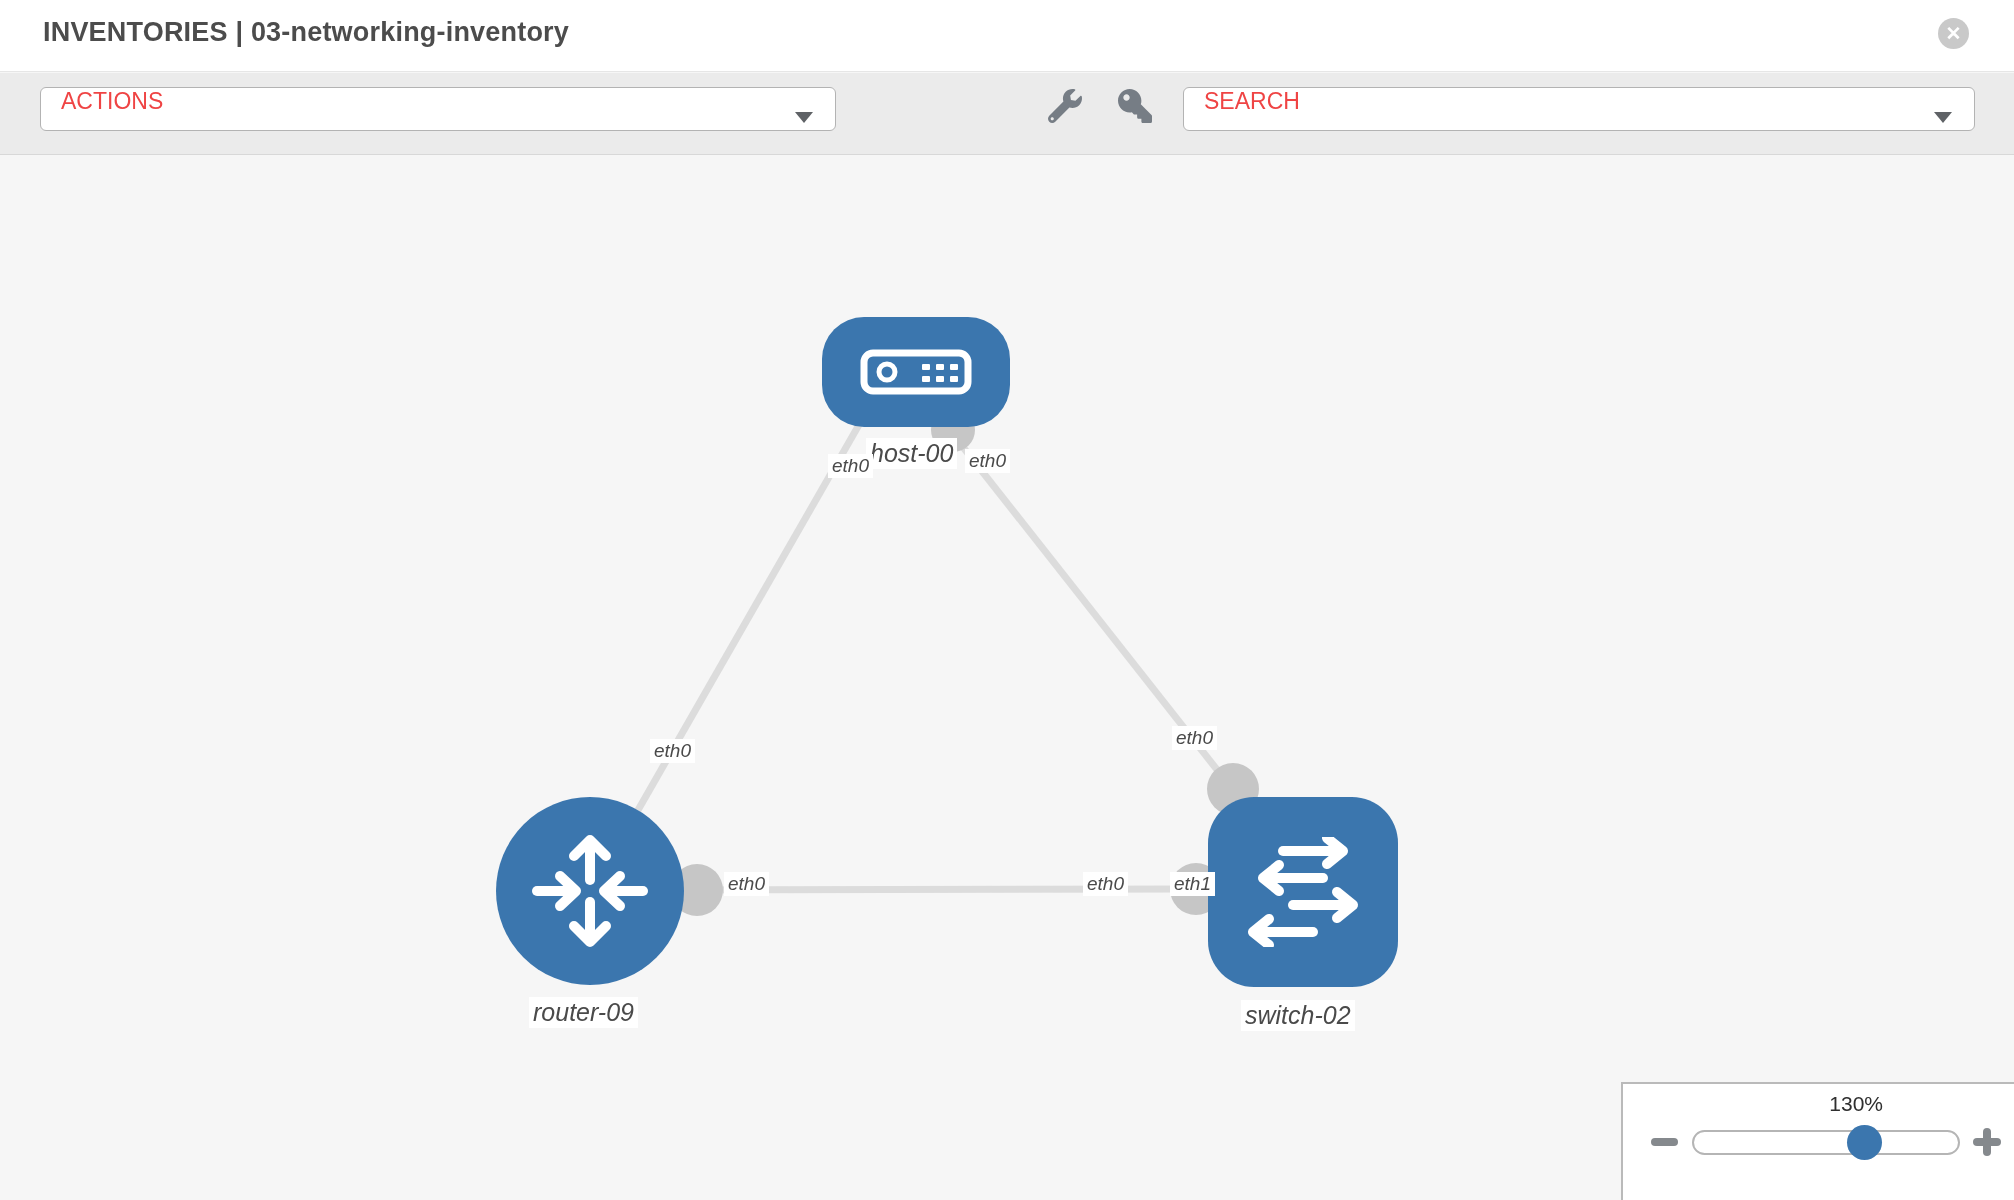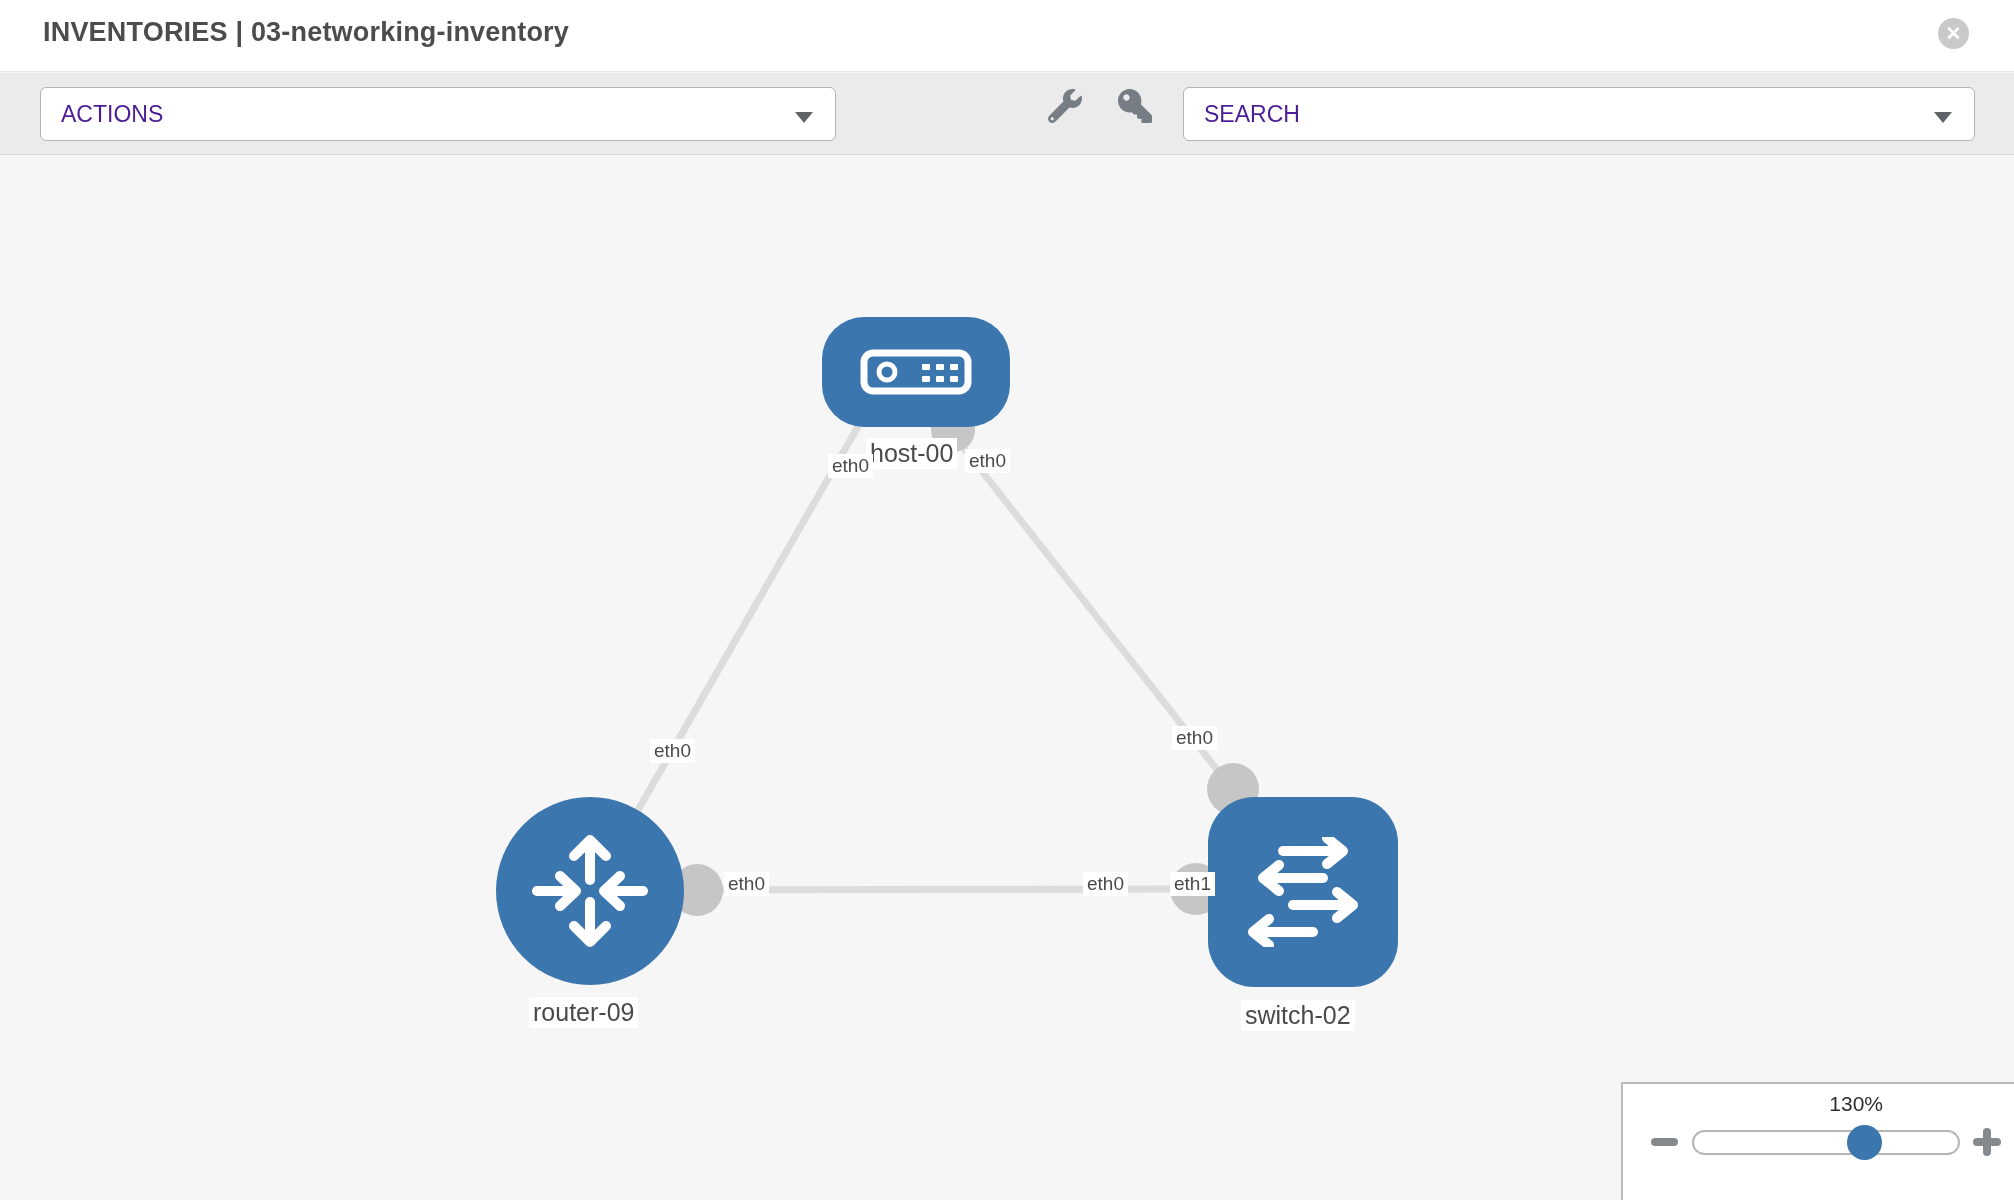--- a/index.html
+++ b/index.html
@@ -12,23 +12,23 @@
   .page-title { position:absolute; left:43px; top:17px; font-size:27px;
     font-weight:700; color:#4c4c4c; letter-spacing:0.2px; }
   .close-btn { position:absolute; left:1938px; top:18px; width:31px; height:31px;
     border-radius:50%; background:#c9c9c9; color:#ffffff; font-size:19px;
     font-weight:700; display:flex; align-items:center; justify-content:center;
     cursor:pointer; }
 
   
   .toolbar { position:absolute; left:0; top:73px; width:2014px; height:82px;
     background:#ebebeb; border-bottom:1px solid #d8d8d8; }
-  .select-box { position:absolute; top:14px; height:54px; background:#ffffff;
+  .select-box { position:absolute; top:14px; height:44px; background:#ffffff;
     border:1px solid #b3b3b3; border-radius:6px; display:flex;
-    align-items:center; padding:0 20px; color:#4c1d95; font-size:23px;
+    align-items:flex-start; padding:0 20px; color:#ef4444; font-size:23px;
     cursor:pointer; }
   .select-actions { left:40px; width:796px; }
   .select-search  { left:1183px; width:792px; }
   .caret { position:absolute; right:22px; top:24px; width:0; height:0;
     border-left:9px solid transparent; border-right:9px solid transparent;
     border-top:11px solid #5f6266; }
   .tool-icon { position:absolute; top:16px; width:34px; height:34px; cursor:pointer; }
   .tool-icon svg { width:100%; height:100%; fill:#767d85; }
   .icon-wrench { left:1048px; }
   .icon-key { left:1118px; transform:scaleX(-1); }
@@ -40,21 +40,21 @@
     pointer-events:none; }
 
   .node { position:absolute; background:#3b76ae; display:flex;
     align-items:center; justify-content:center; cursor:pointer; }
   .node svg { display:block; }
   .node-host   { left:822px; top:162px; width:188px; height:110px; border-radius:42px; }
   .node-router { left:496px; top:642px; width:188px; height:188px; border-radius:50%; }
   .node-switch { left:1208px; top:642px; width:190px; height:190px; border-radius:46px; }
 
   .chip { position:absolute; background:#ffffff; color:#4a4a4a;
-    padding:1px 4px; white-space:nowrap; line-height:1.15; }
+    padding:1px 4px; white-space:nowrap; line-height:1.15;font-style:italic; }
   .node-label { font-size:25px; }
   .if-label { font-size:19px; }
 
   .lbl-host   { left:866px; top:283px;text-align:right; }
   .lbl-router { left:529px; top:842px; }
   .lbl-switch { left:1241px; top:845px; }
 
   .if-host-left   { left:828px; top:299px; }
   .if-host-right  { left:965px; top:294px; }
   .if-router-top  { left:650px; top:584px; }

